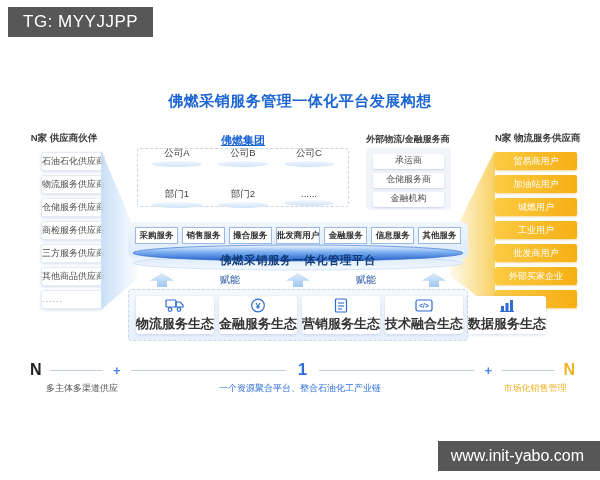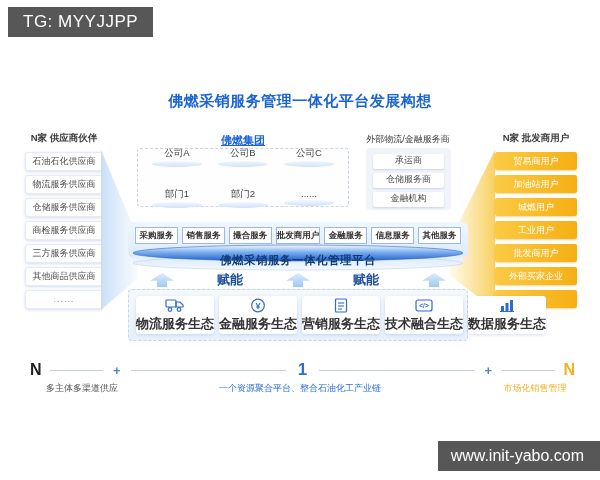--- a/index.html
+++ b/index.html
@@ -22,21 +22,21 @@
   
   .suppliers { position:absolute; left:25px; top:132px; width:78px; }
   .col-header {
     font-size:9.5px; font-weight:bold; color:#3c3c3c; text-align:center;
     margin-bottom:7px; white-space:nowrap;
   }
   .sbox {
     height:17px; line-height:17px; margin-bottom:4px; background:#fff;
     border:1px solid #e4ebf5; border-radius:3px;
     box-shadow:0 1px 3px rgba(130,160,210,.35);
-    font-size:9px; color:#4a4a4a; text-align:center; white-space:nowrap;
+    font-size:9px; color:#4a4a4a; white-space:nowrap;margin-left:16px;
   }
   .sbox.dots { color:#9a9a9a; letter-spacing:1px; }
   
   .funnel-blue {
     position:absolute; left:101px; top:150px; width:37px; height:160px;
     background:linear-gradient(90deg, rgba(199,222,247,.95), rgba(228,240,252,.2));
     clip-path:polygon(0 0, 100% 55%, 100% 80%, 0 100%);
   }
   .funnel-yellow {
     position:absolute; left:449px; top:150px; width:46px; height:160px;
@@ -56,21 +56,21 @@
   }
   .gcell { text-align:center; }
   .glabel { font-size:9.5px; color:#3f3f3f; white-space:nowrap; }
   .gellipse {
     width:50px; height:6px; margin:1px auto 0; border-radius:50%;
     background:linear-gradient(180deg,#f2f8fe,#cfe2f8);
   }
   
   .ext-header {
     position:absolute; left:361px; top:133px; width:94px; text-align:center;
-    font-size:9px; font-weight:normal; color:#3c3c3c; white-space:nowrap;
+    font-size:9px; font-weight:bold; color:#3c3c3c; white-space:nowrap;
   }
   .ext-box {
     position:absolute; left:366px; top:148px; width:85px; height:62px;
     background:#f1f5fa; border-radius:4px; box-sizing:border-box; padding:6px 7px;
   }
   .ext-item {
     height:15px; line-height:13px; background:#fff; border-radius:2px;
     box-shadow:0 1px 2px rgba(140,165,210,.4); font-size:9px; color:#4a4a4a;
     text-align:center; margin-bottom:4px; white-space:nowrap;
   }
@@ -105,21 +105,21 @@
   
   .empower {
     position:absolute; left:150px; top:273px; width:296px; height:14px;
     display:flex; align-items:center; justify-content:space-between;
   }
   .up-arrow {
     width:24px; height:14px;
     background:linear-gradient(180deg,#ddebfb,#a0c8f2);
     clip-path:polygon(50% 0, 100% 55%, 71% 55%, 71% 100%, 29% 100%, 29% 55%, 0 55%);
   }
-  .empower-label { font-size:13px; font-weight:bold; color:#1d4f9f; }
+  .empower-label { font-size:10px; font-weight:normal; color:#1d4f9f; }
   
   .eco-panel {
     position:absolute; left:128px; top:289px; width:340px; height:52px;
     background:linear-gradient(180deg,#f4f9fe,#e7f0fb);
     border:1px dashed #c8d6e8; border-radius:4px; box-sizing:border-box;
     display:flex; gap:5px; padding:6px 7px;
   }
   .eco-box {
     flex:1; background:#fff; border-radius:3px;
     box-shadow:0 1px 3px rgba(130,160,210,.35);
@@ -196,21 +196,21 @@
   </div>
 
   <div class="ext-header">外部物流/金融服务商</div>
   <div class="ext-box">
     <div class="ext-item">承运商</div>
     <div class="ext-item">仓储服务商</div>
     <div class="ext-item">金融机构</div>
   </div>
 
   <div class="customers">
-    <div class="col-header">N家 批发商用户</div>
+    <div class="col-header">N家 物流服务供应商</div>
     <div class="cbox">贸易商用户</div>
     <div class="cbox">加油站用户</div>
     <div class="cbox">城燃用户</div>
     <div class="cbox">工业用户</div>
     <div class="cbox">批发商用户</div>
     <div class="cbox">外部买家企业</div>
     <div class="cbox dots">......</div>
   </div>
 
   <div class="band-panel"></div>

